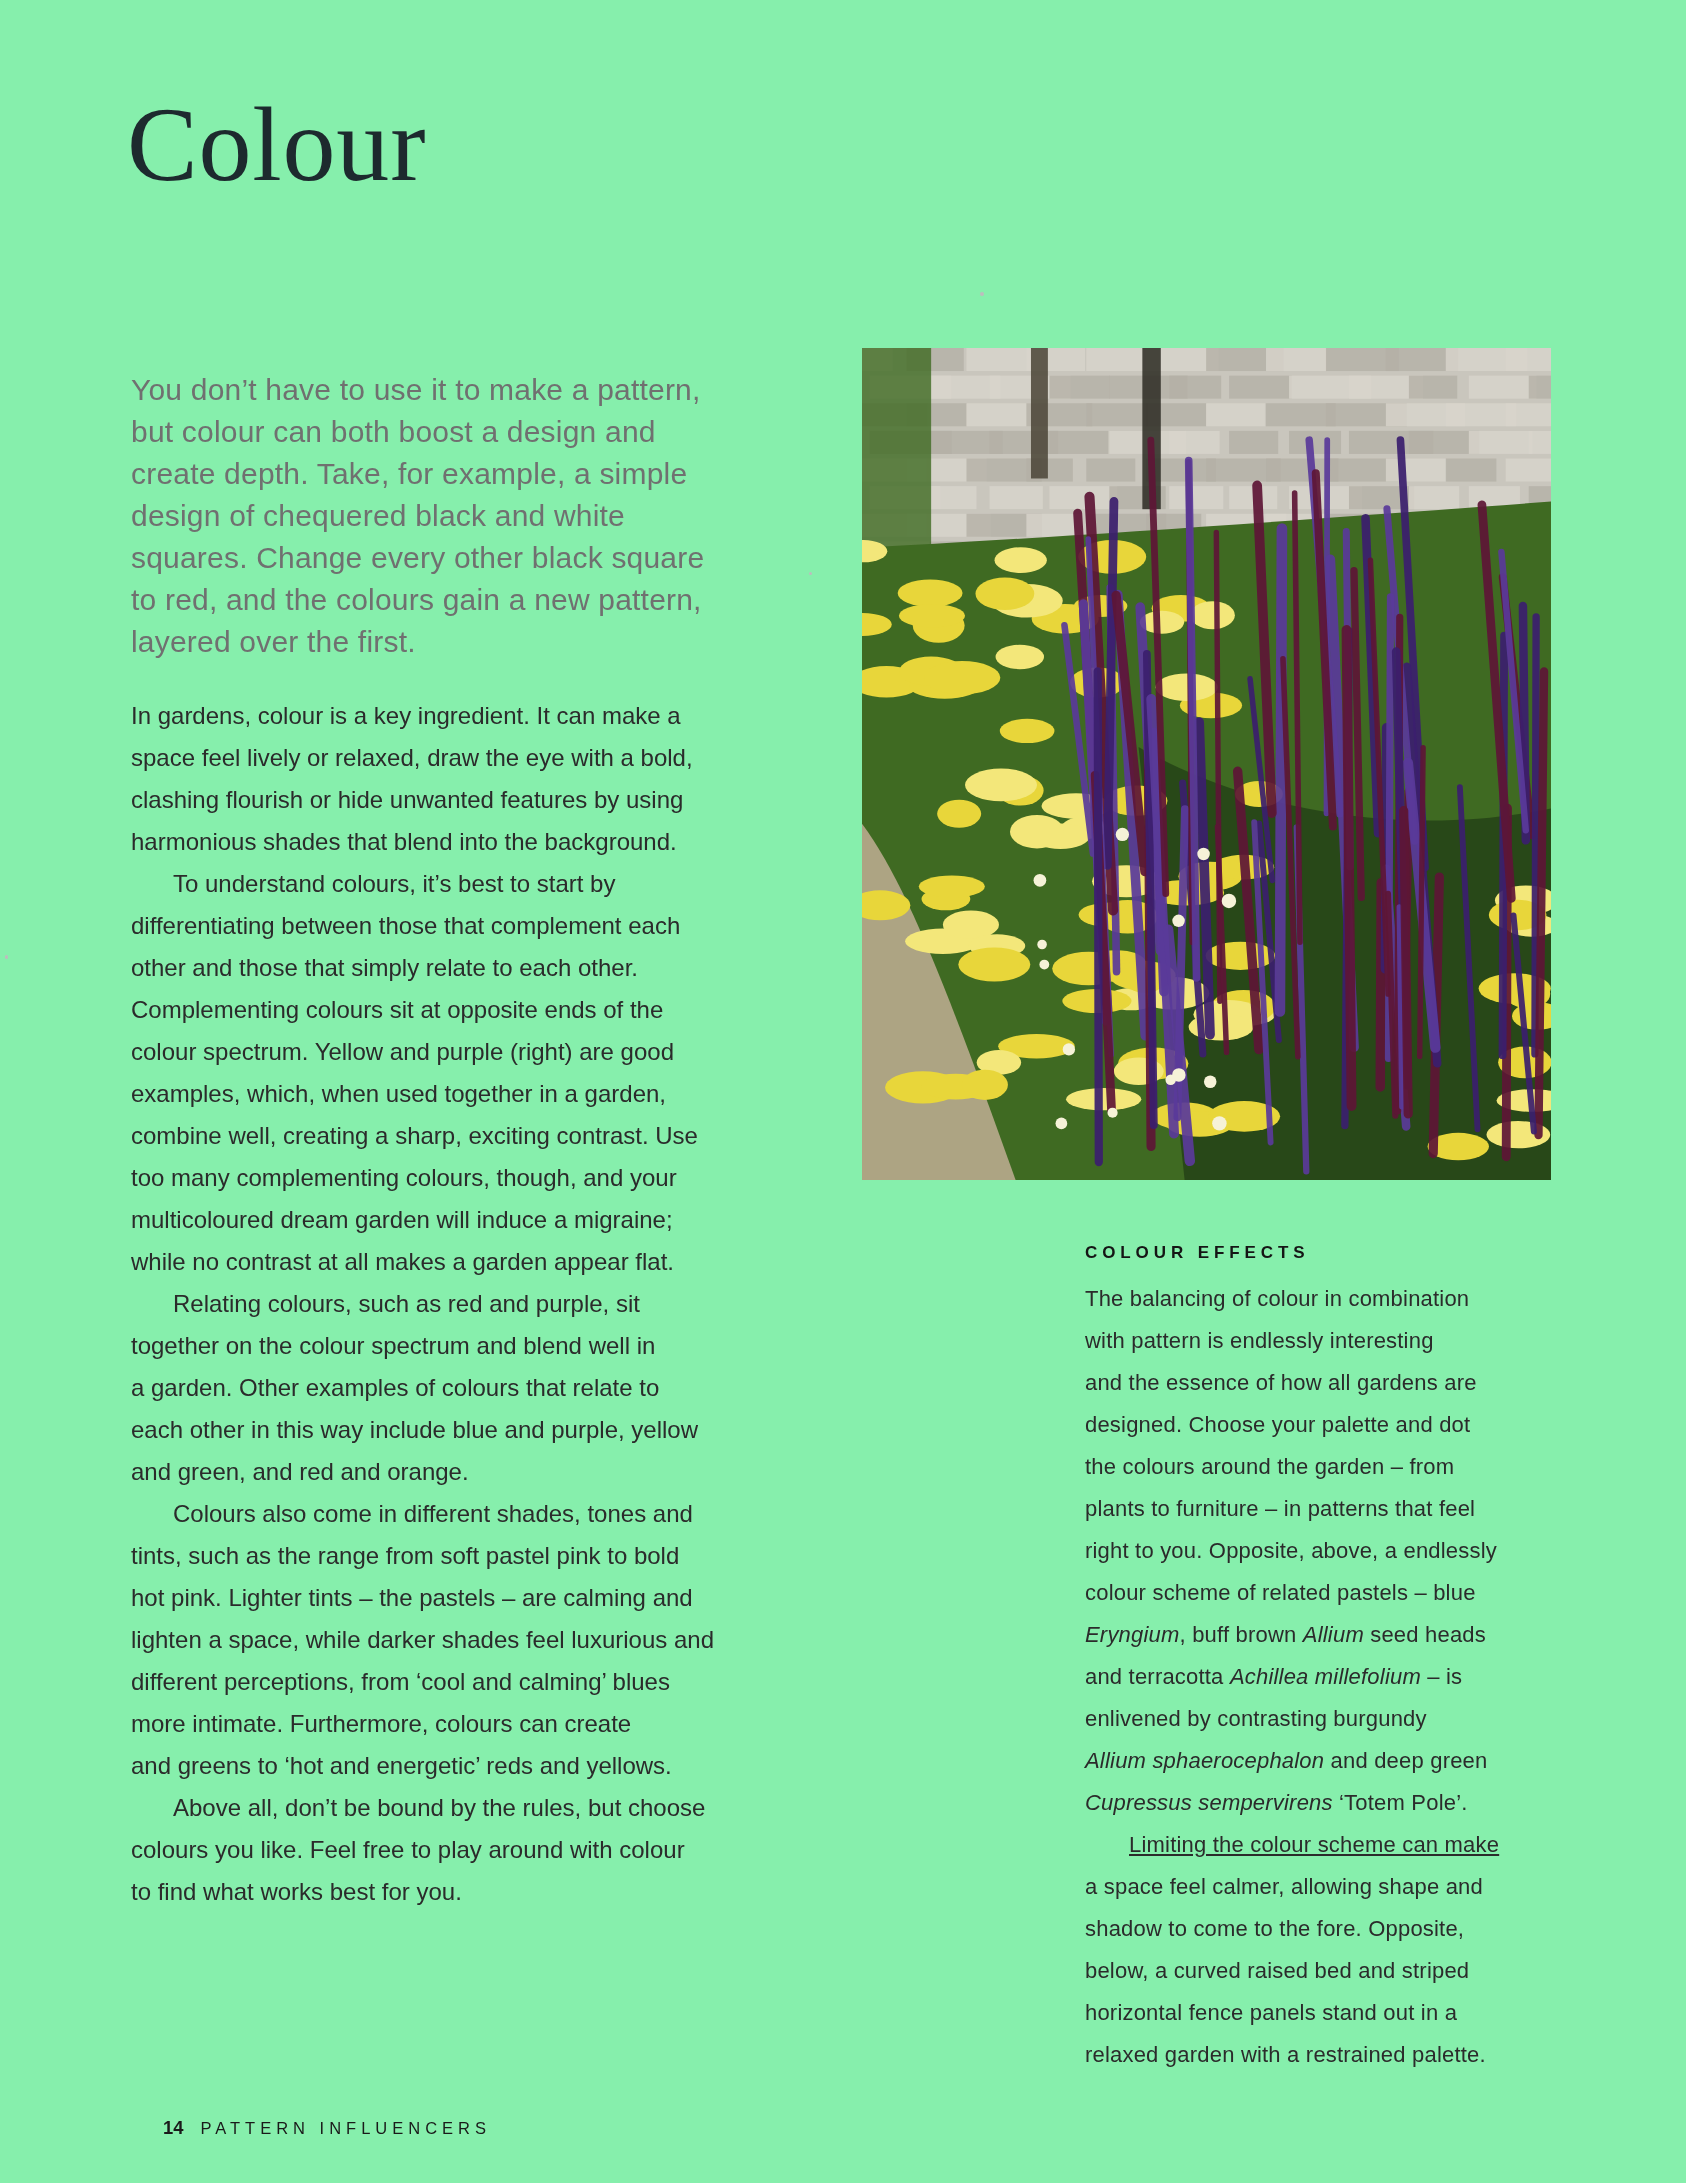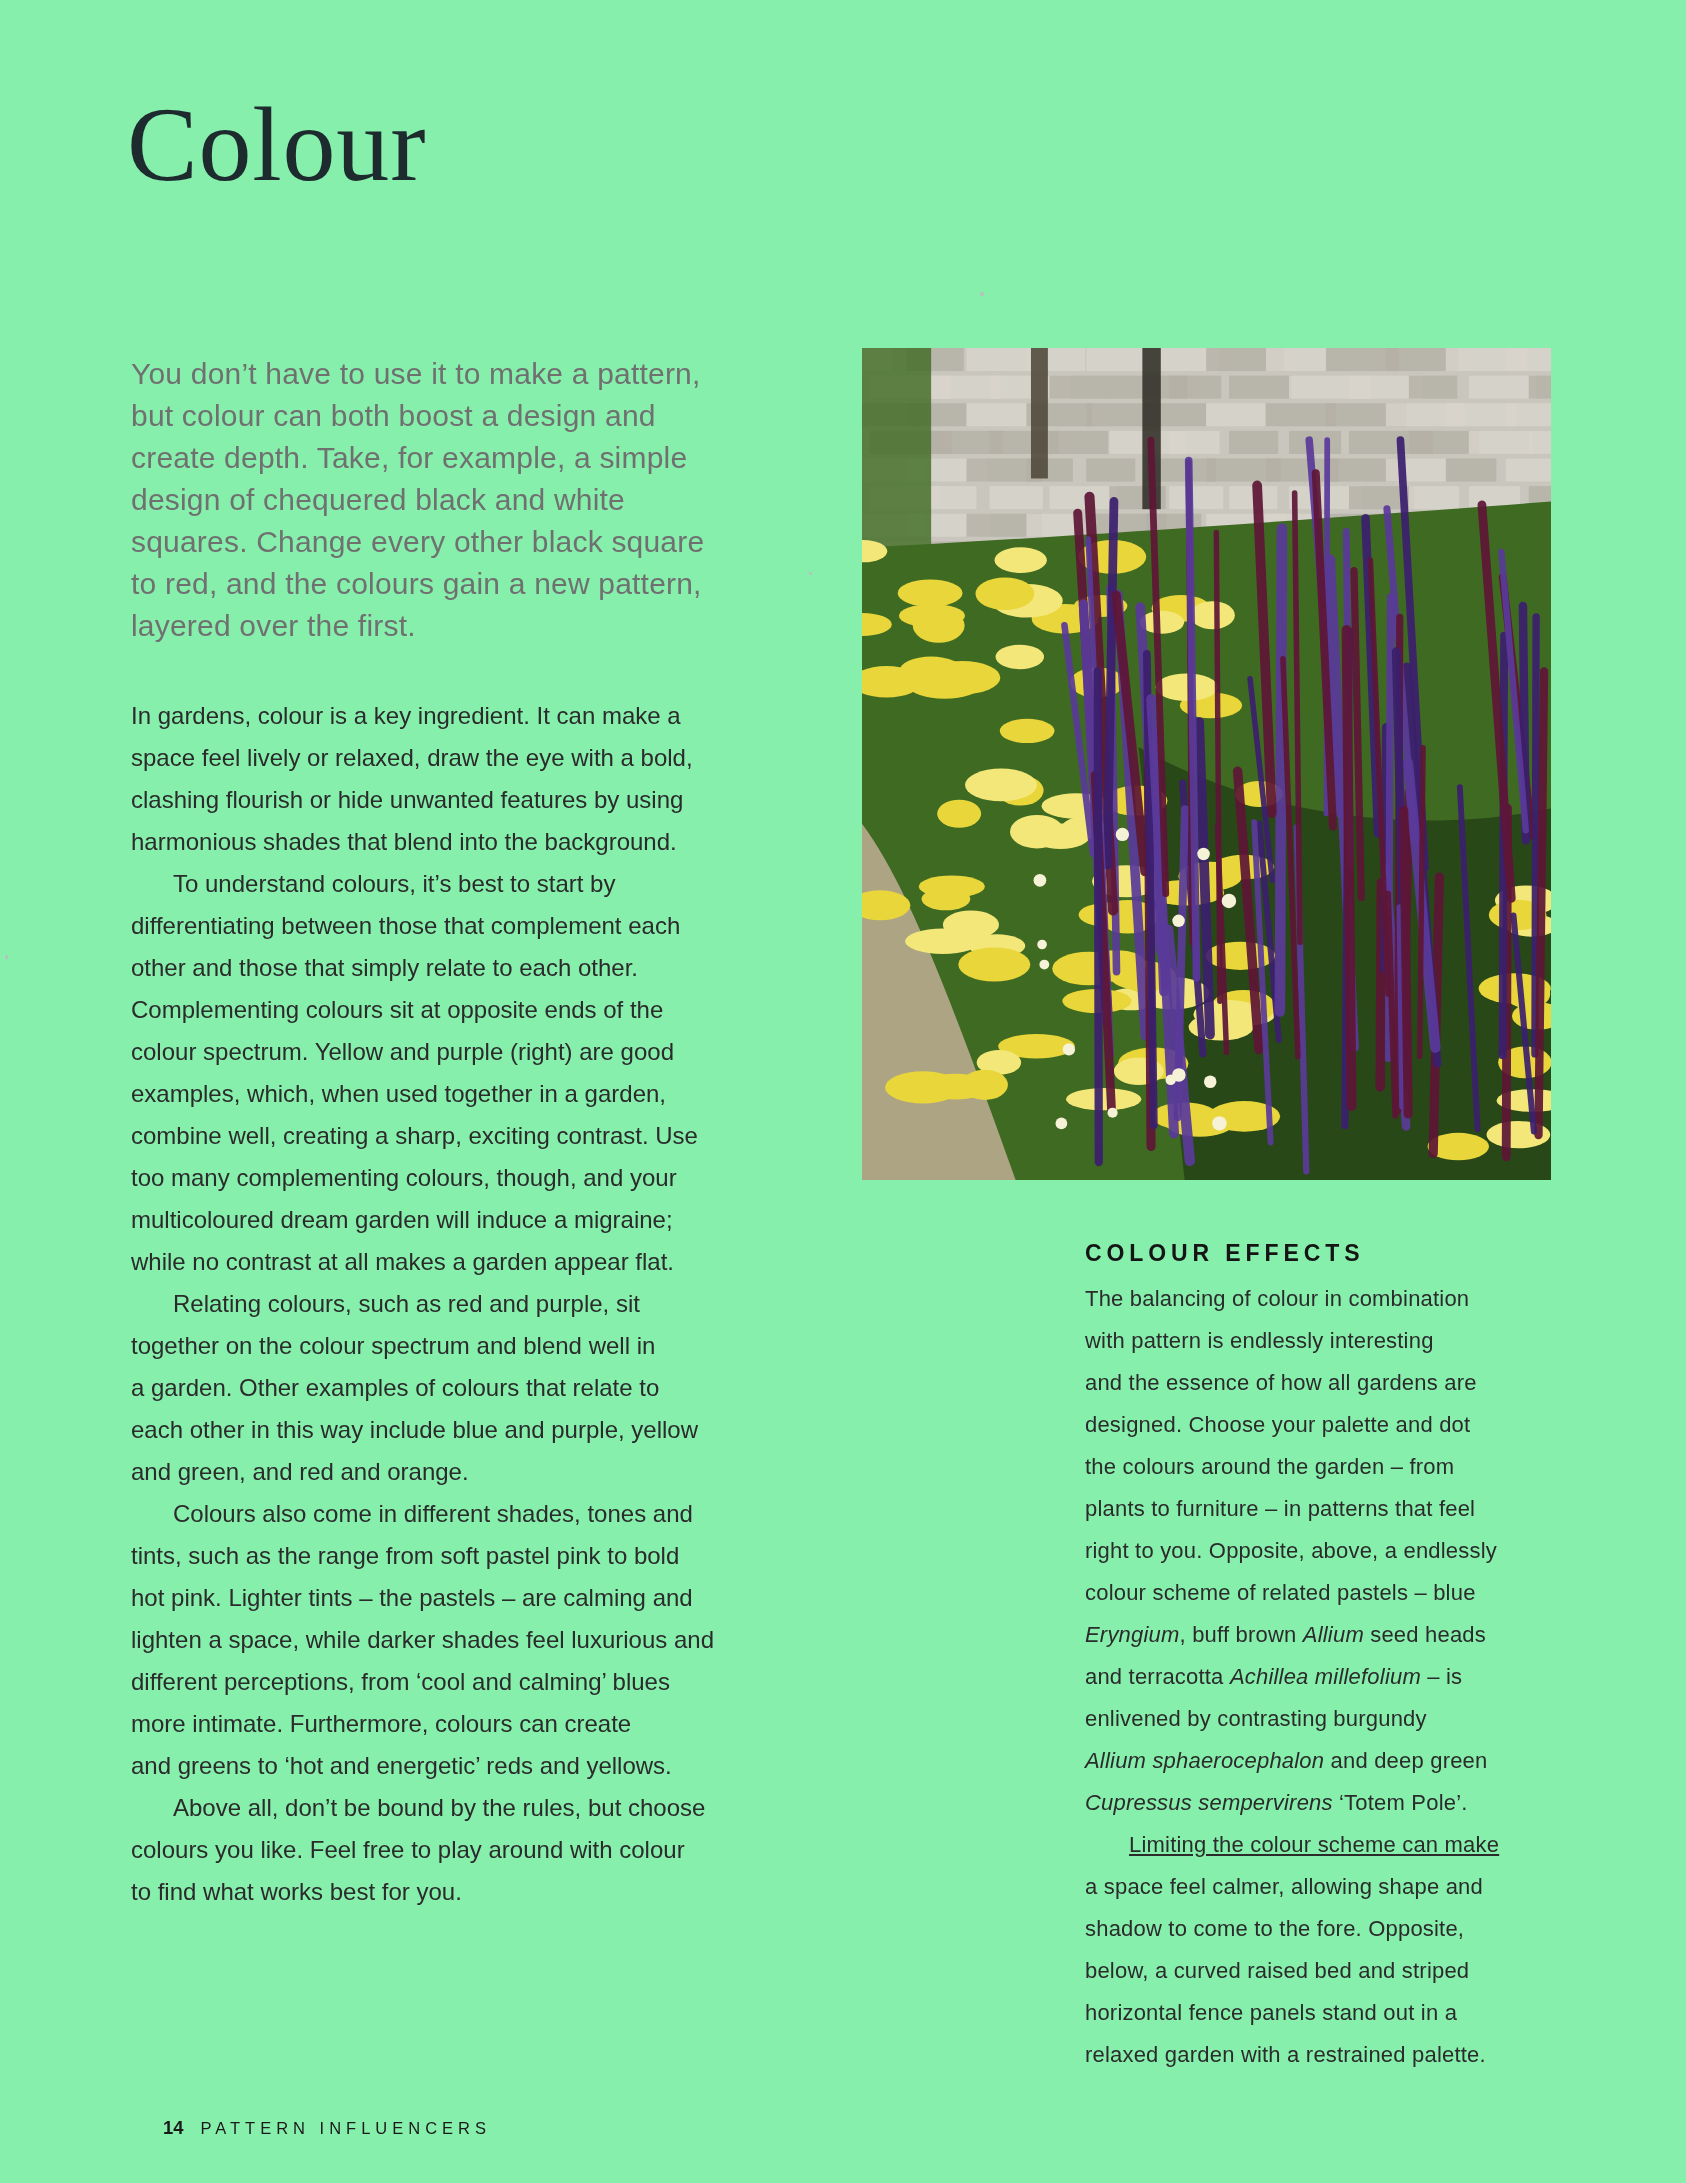--- a/index.html
+++ b/index.html
@@ -8,21 +8,21 @@
 
     .title {
       position: absolute; left: 127px; top: 83px;
       font-family: "DejaVu Serif", "Liberation Serif", serif;
       font-family: "Liberation Serif", serif;
       font-size: 106px; line-height: 123px; color: #1d2a2e; font-weight: 400;
       letter-spacing: 0.8px; margin: 0;
     }
 
     .intro {
-      position: absolute; left: 131px; top: 353px; width: 722px;
+      position: absolute; left: 131px; top: 369px; width: 722px;
       font-family: "Liberation Sans", sans-serif;
       font-size: 30px; line-height: 42px; color: #707070; font-weight: 400;
     }
     .intro .line { display: block; white-space: nowrap; letter-spacing: 0.2px; }
 
     .body-col {
       position: absolute; left: 131px; top: 695px; width: 707px;
       font-family: "Liberation Sans", sans-serif;
       font-size: 24px; line-height: 42px; color: #2b2b2b;
     }
@@ -34,21 +34,21 @@
       overflow: hidden; background: #6b7d3a;
     }
     .photo svg { display: block; width: 100%; height: 100%; }
 
     .sidebar {
       position: absolute; left: 1085px; top: 1236px; width: 491px;
       font-family: "Liberation Sans", sans-serif; color: #2b2b2b;
     }
     .sidebar-heading {
       font-family: "Liberation Sans", sans-serif;
-      font-size: 23px; font-weight: 700; letter-spacing: 4.9px; color: #151515;
+      font-size: 17px; font-weight: 700; letter-spacing: 4.9px; color: #151515;
       line-height: 34px; margin: 0 0 7.7px 0;
     }
     .sidebar-body { font-size: 22px; line-height: 42px; letter-spacing: 0.2px; }
     .sidebar-body i { font-style: italic; }
     .sidebar-body .indent { padding-left: 44px; text-decoration: underline; }
 
     .footer {
       position: absolute; left: 163px; top: 2116px;
       font-family: "Liberation Sans", sans-serif; font-size: 16.5px; color: #1a1a1a;
       line-height: 23px; white-space: nowrap;

